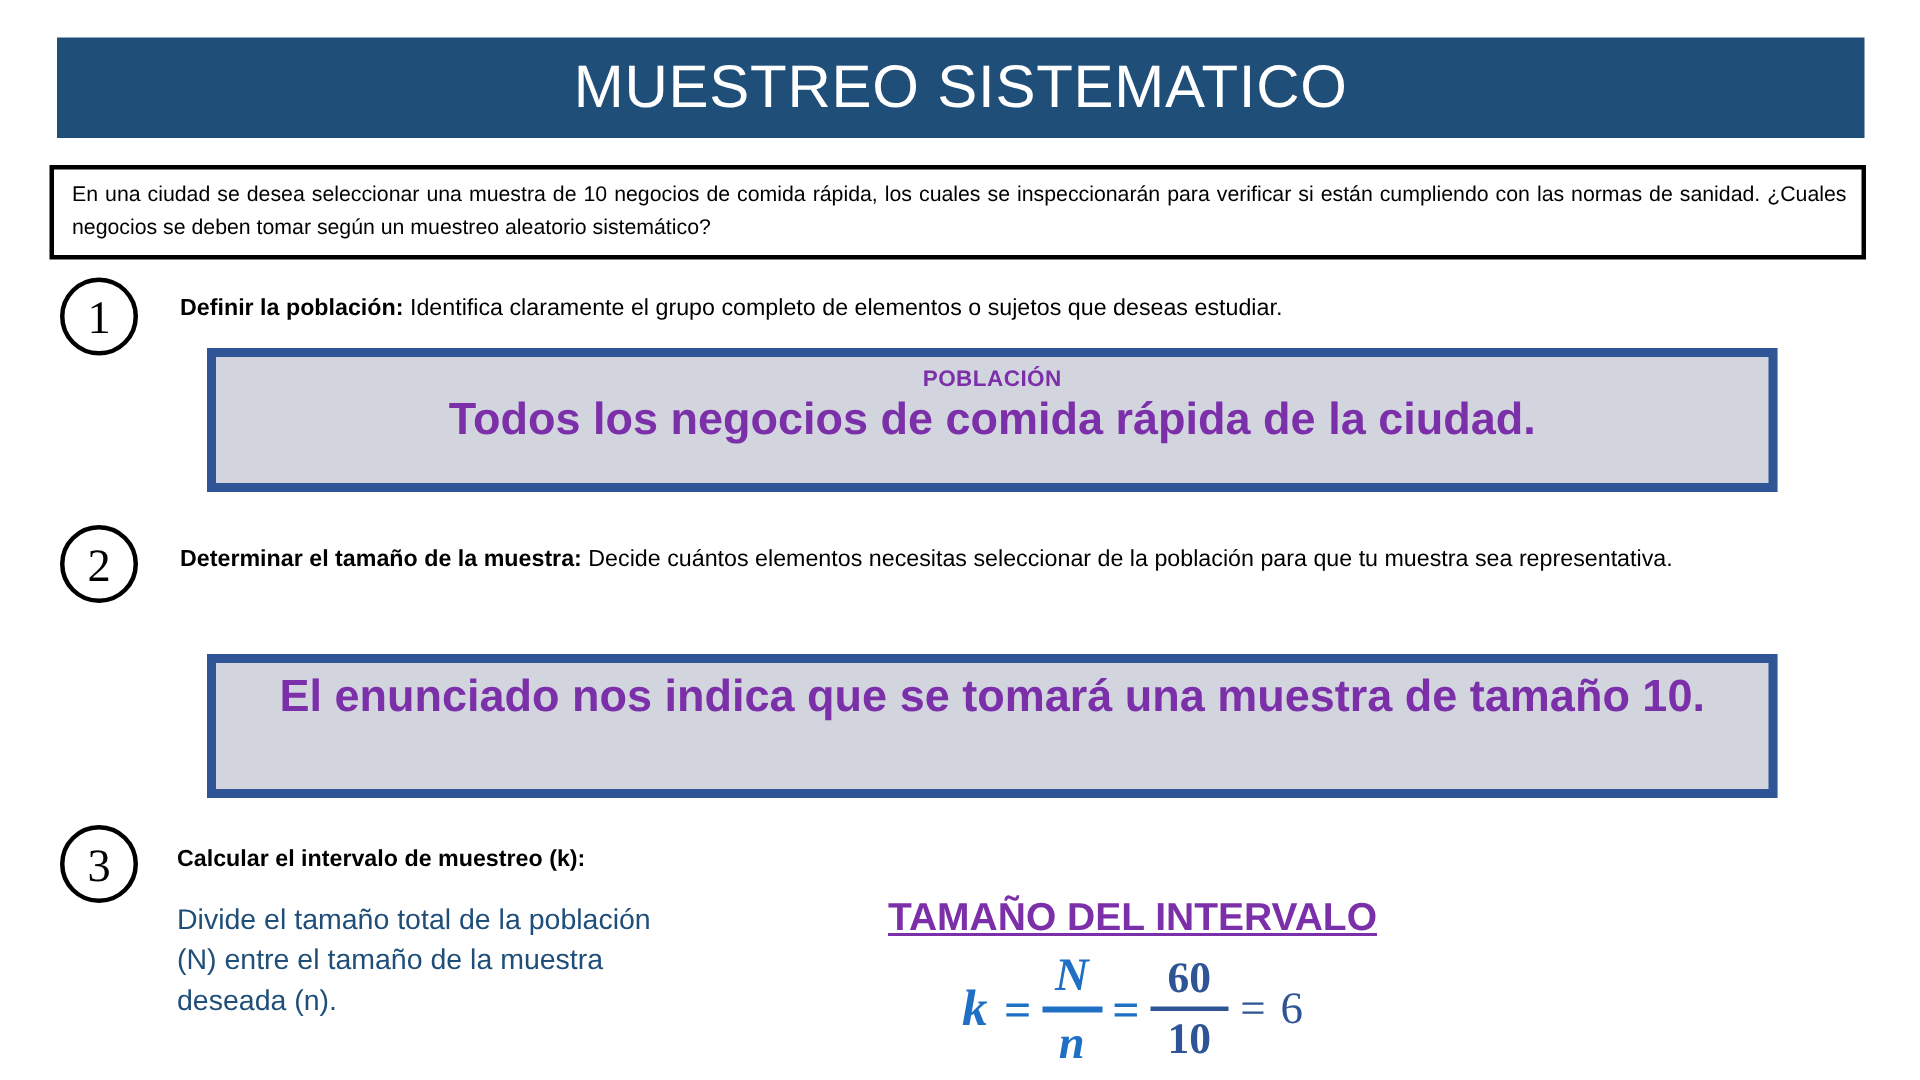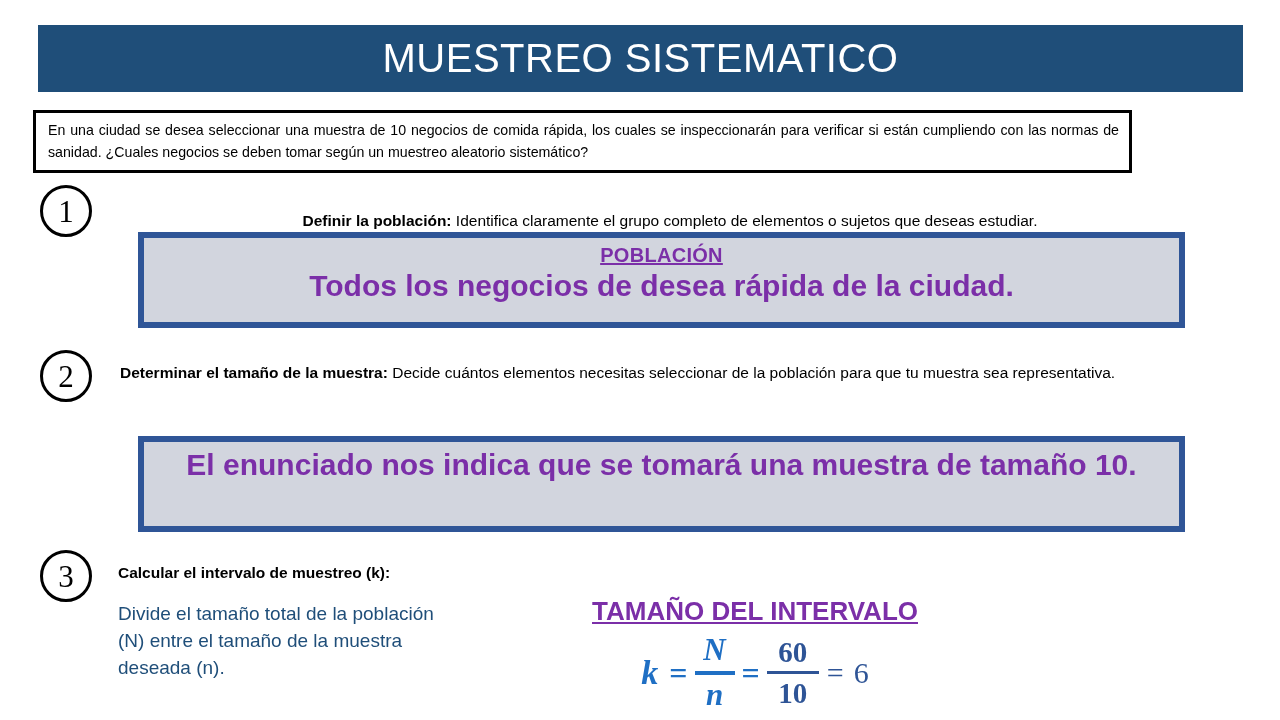--- a/index.html
+++ b/index.html
@@ -33,21 +33,21 @@
     font-weight: normal;
     letter-spacing: 0.5px;
     font-family: "Liberation Sans", sans-serif;
   }
 
   
   .problem-box {
     position: absolute;
     left: 33px;
     top: 110px;
-    width: 1099px;
+    width: 1211px;
     box-sizing: border-box;
     border: 3px solid #000000;
     background: #ffffff;
     padding: 6px 10px 7px 12px;
   }
   .problem-text {
     font-size: 14.2px;
     line-height: 1.55;
     color: #000000;
     text-align: justify;
@@ -87,22 +87,21 @@
     width: 1047px;
     box-sizing: border-box;
     border: 6px solid #2F5597;
     background: #D2D5DE;
     text-align: center;
     padding: 6px 4px 10px 4px;
   }
   .hl-label {
     color: #7B2FA8;
     font-weight: bold;
-    font-size: 20px;
-    text-decoration: underline;
+    font-size: 15px;
     letter-spacing: 0.3px;
     display: block;
     margin-bottom: 2px;
     font-family: "Liberation Sans", sans-serif;
   }
   .hl-value {
     color: #7B2FA8;
     font-weight: bold;
     font-size: 30px;
     display: block;
@@ -213,27 +212,27 @@
   <span class="title-text">MUESTREO SISTEMATICO</span>
 </div>
 
 <div class="problem-box">
   <div class="problem-text">En una ciudad se desea seleccionar una muestra de 10 negocios de comida rápida, los cuales se inspeccionarán para verificar si están cumpliendo con las normas de sanidad. ¿Cuales negocios se deben tomar según un muestreo aleatorio sistemático?</div>
 </div>
 
 <div class="step-circle" style="left:40px; top:185px;">
   <span>1</span>
 </div>
-<div class="step-heading" style="left:120px; top:209px; width:1100px;text-align:center;">
+<div class="step-heading" style="left:120px; top:194px; width:1100px;">
   <b>Definir la población:</b><span> Identifica claramente el grupo completo de elementos o sujetos que deseas estudiar.</span>
 </div>
 
 <div class="hl-box" style="top:232px; height:96px;">
   <span class="hl-label">POBLACIÓN</span>
-  <span class="hl-value">Todos los negocios de desea rápida de la ciudad.</span>
+  <span class="hl-value">Todos los negocios de comida rápida de la ciudad.</span>
 </div>
 
 <div class="step-circle" style="left:40px; top:350px;">
   <span>2</span>
 </div>
 <div class="step-heading" style="left:120px; top:361px; width:1110px;">
   <b>Determinar el tamaño de la muestra:</b><span> Decide cuántos elementos necesitas seleccionar de la población para que tu muestra sea representativa.</span>
 </div>
 
 <div class="hl-box" style="top:436px; height:96px;">

